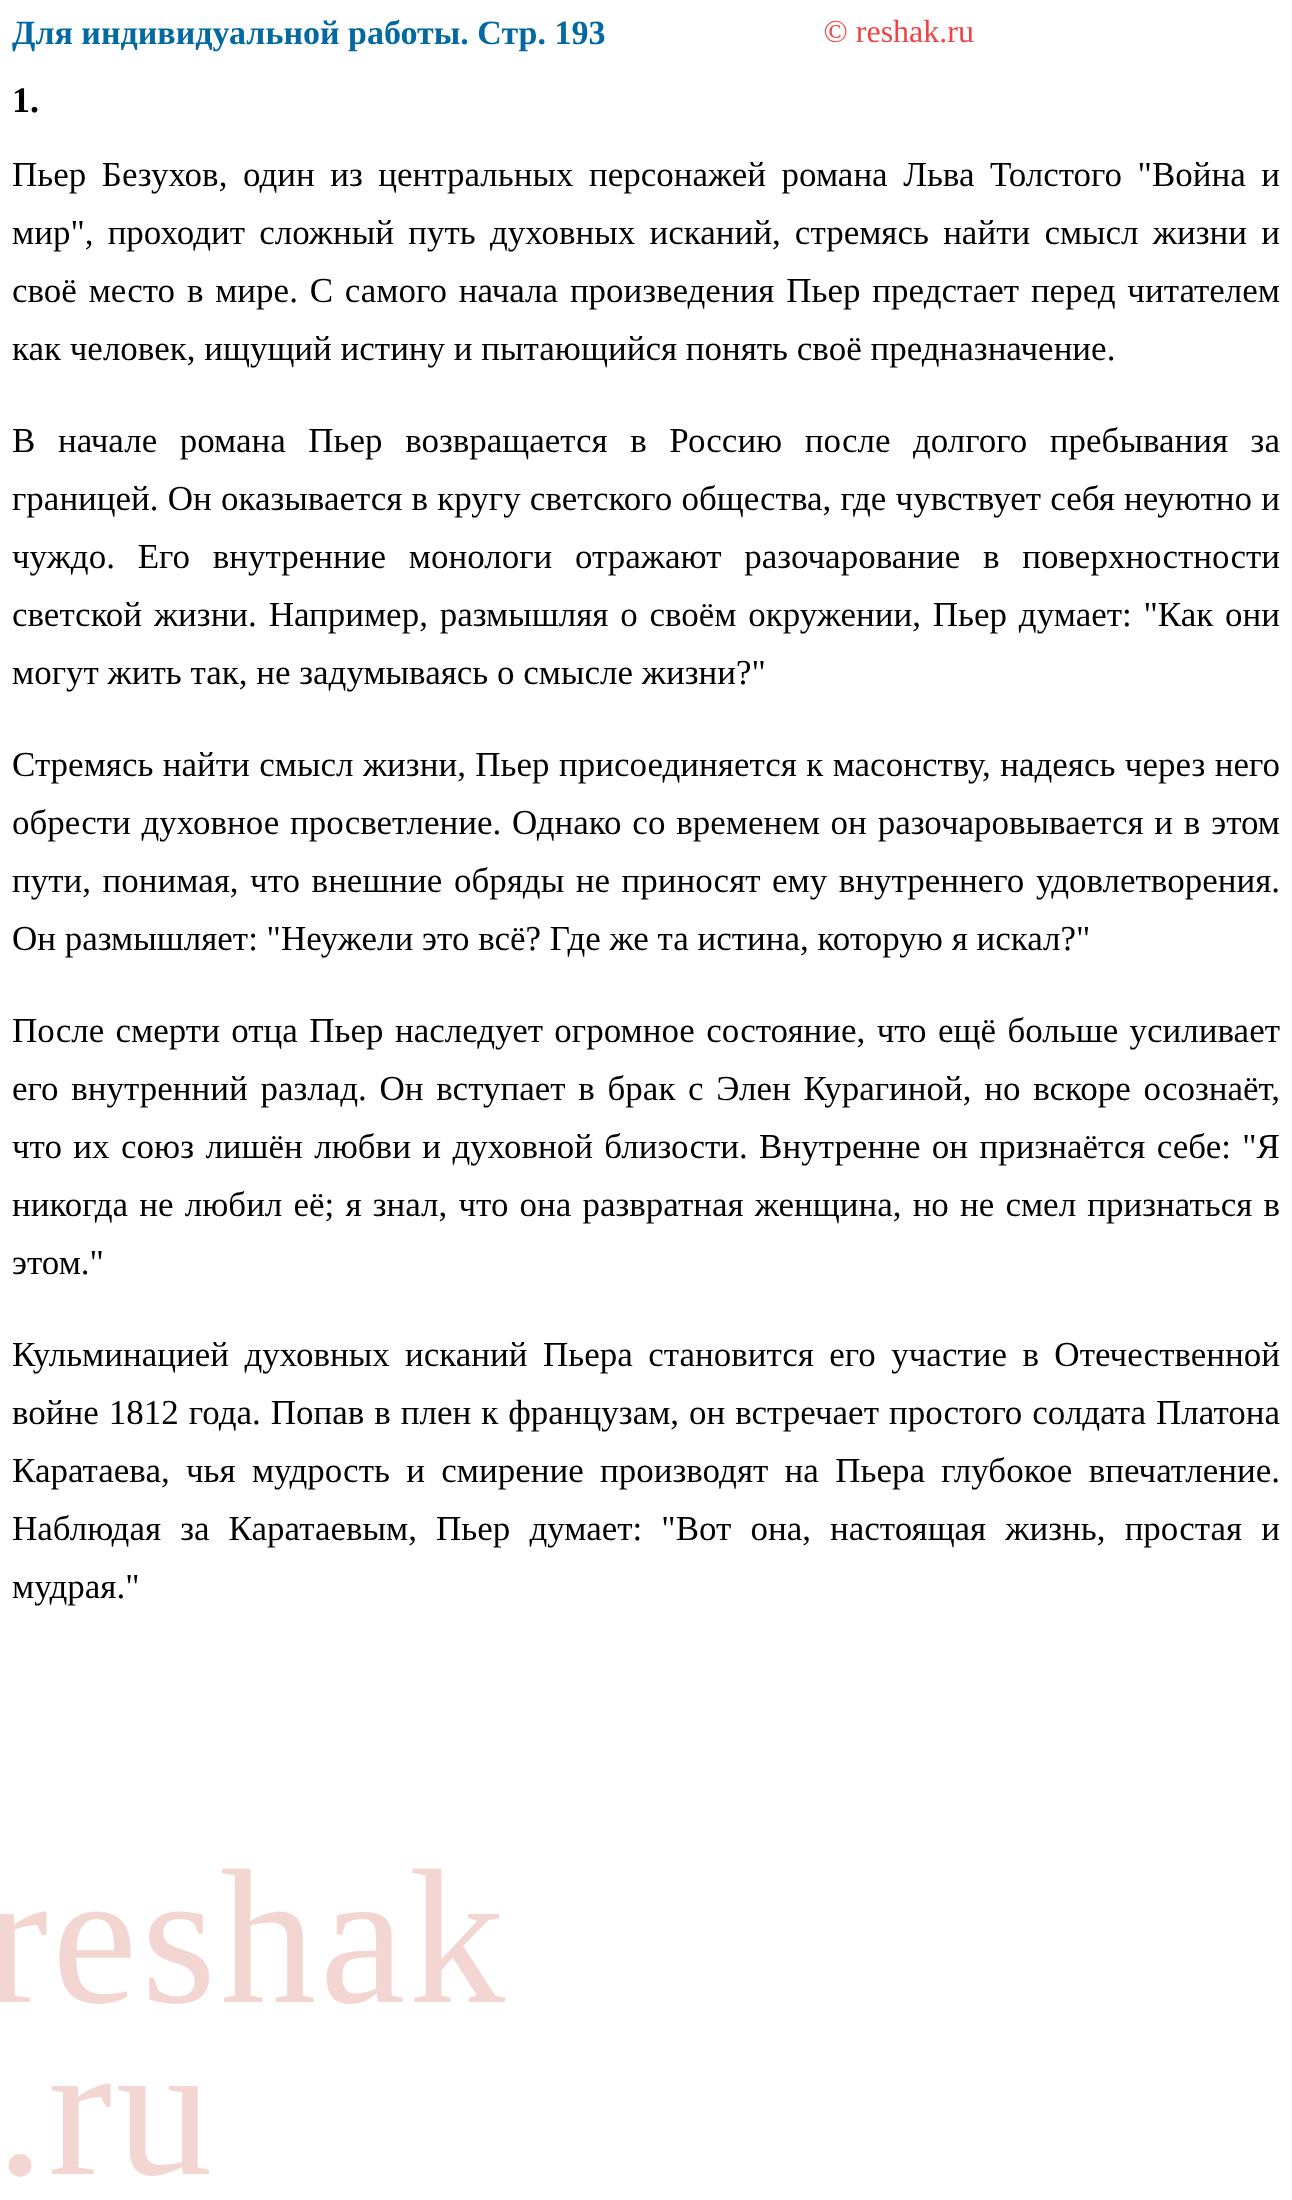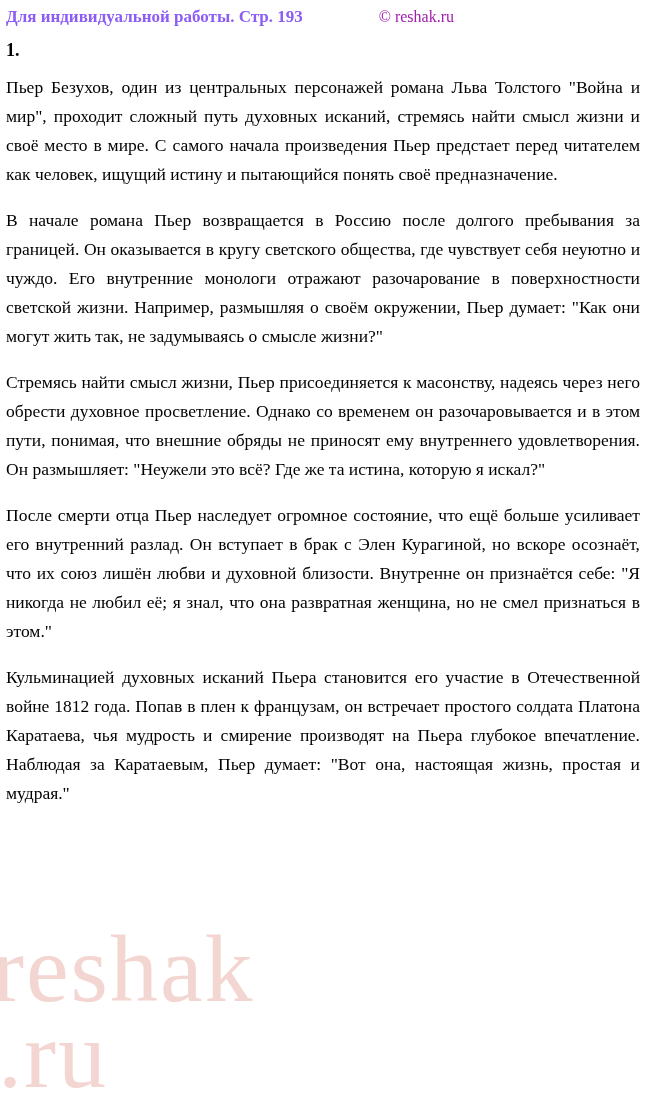--- a/index.html
+++ b/index.html
@@ -26,28 +26,28 @@
     display: flex;
     align-items: flex-start;
     justify-content: flex-start;
     height: 22px;
     line-height: 22px;
   }
   .header-title {
     font-family: "Liberation Serif", serif;
     font-weight: bold;
     font-size: 17px;
-    color: #8b5cf6;
+    color: #0369a1;
     white-space: nowrap;
   }
   .watermark-top {
-    margin-left: 76px;
+    margin-left: 109px;
     font-family: "Liberation Serif", serif;
     font-size: 16px;
-    color: #a21caf;
+    color: #ef4444;
     white-space: nowrap;
   }
   .task-number {
     font-family: "Liberation Serif", serif;
     font-weight: bold;
     font-size: 18px;
     margin-top: 12px;
     margin-bottom: 10px;
   }
   .para {

